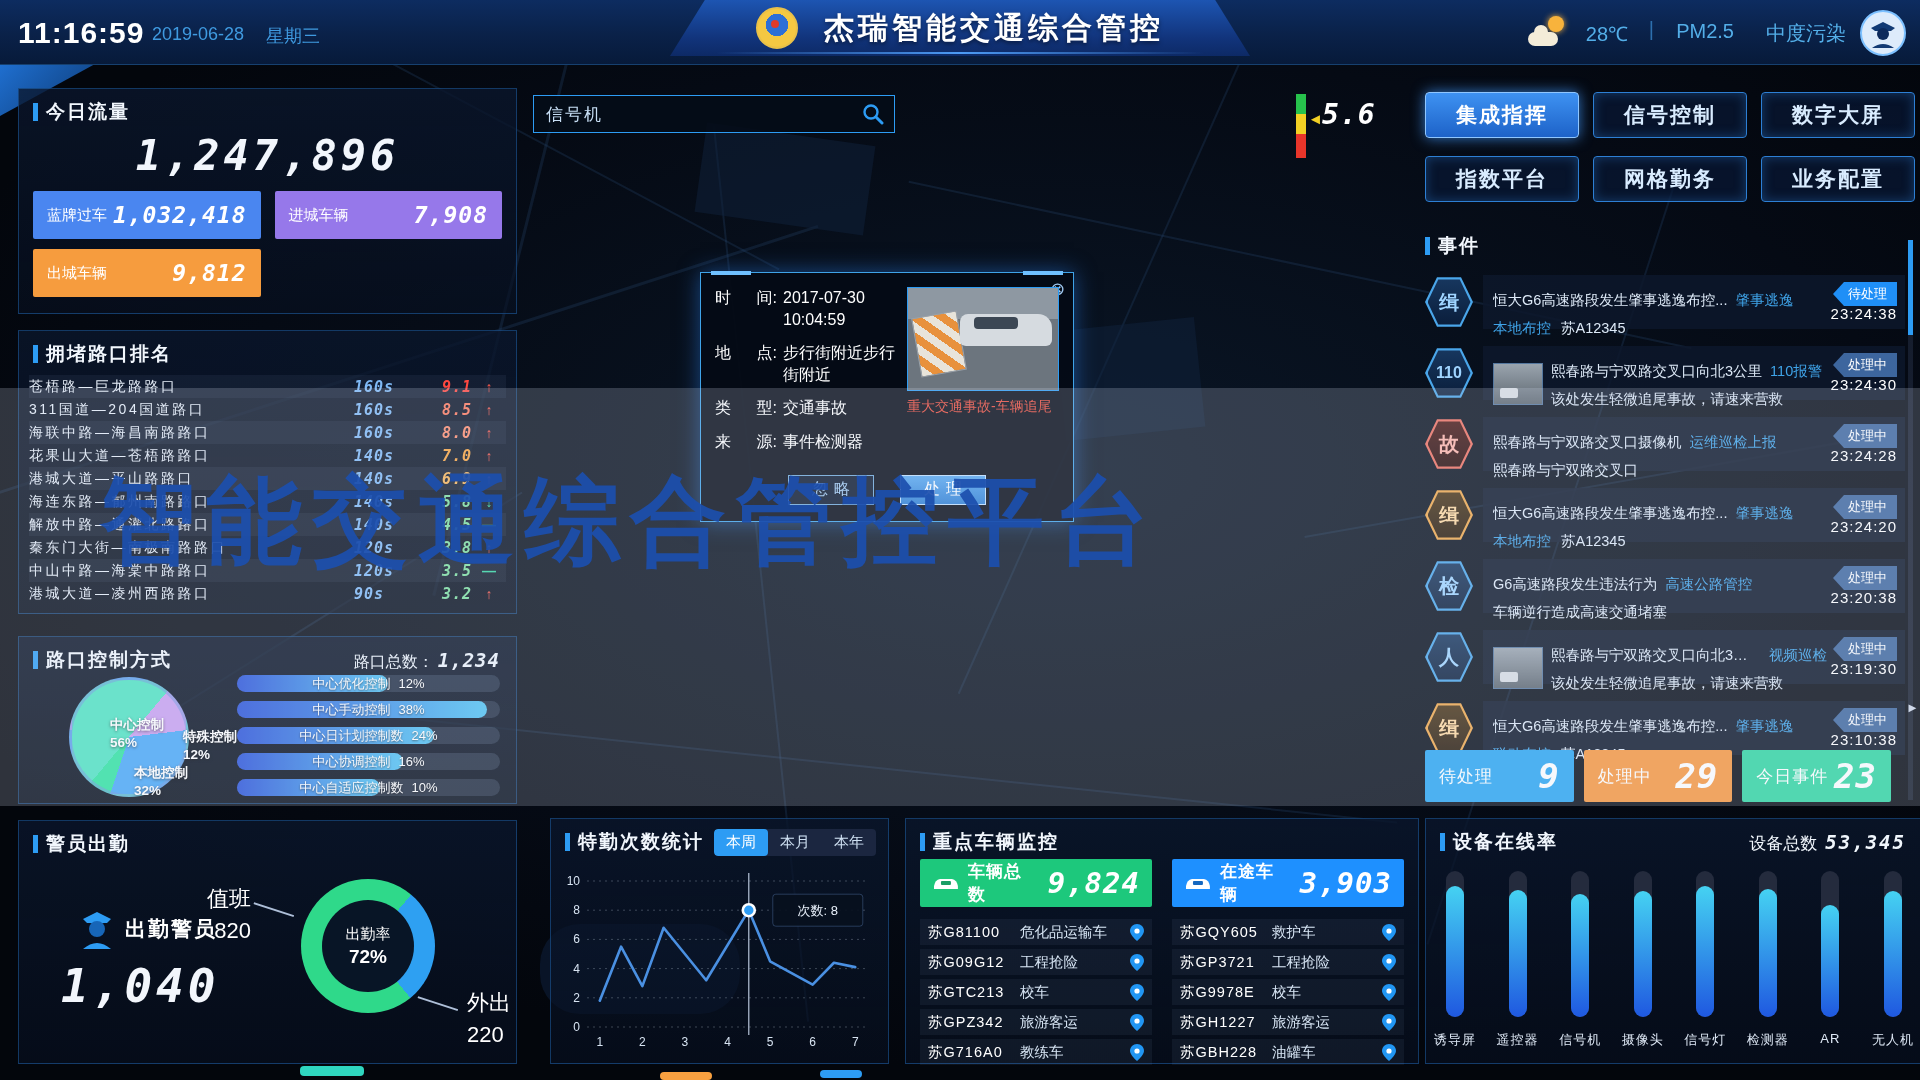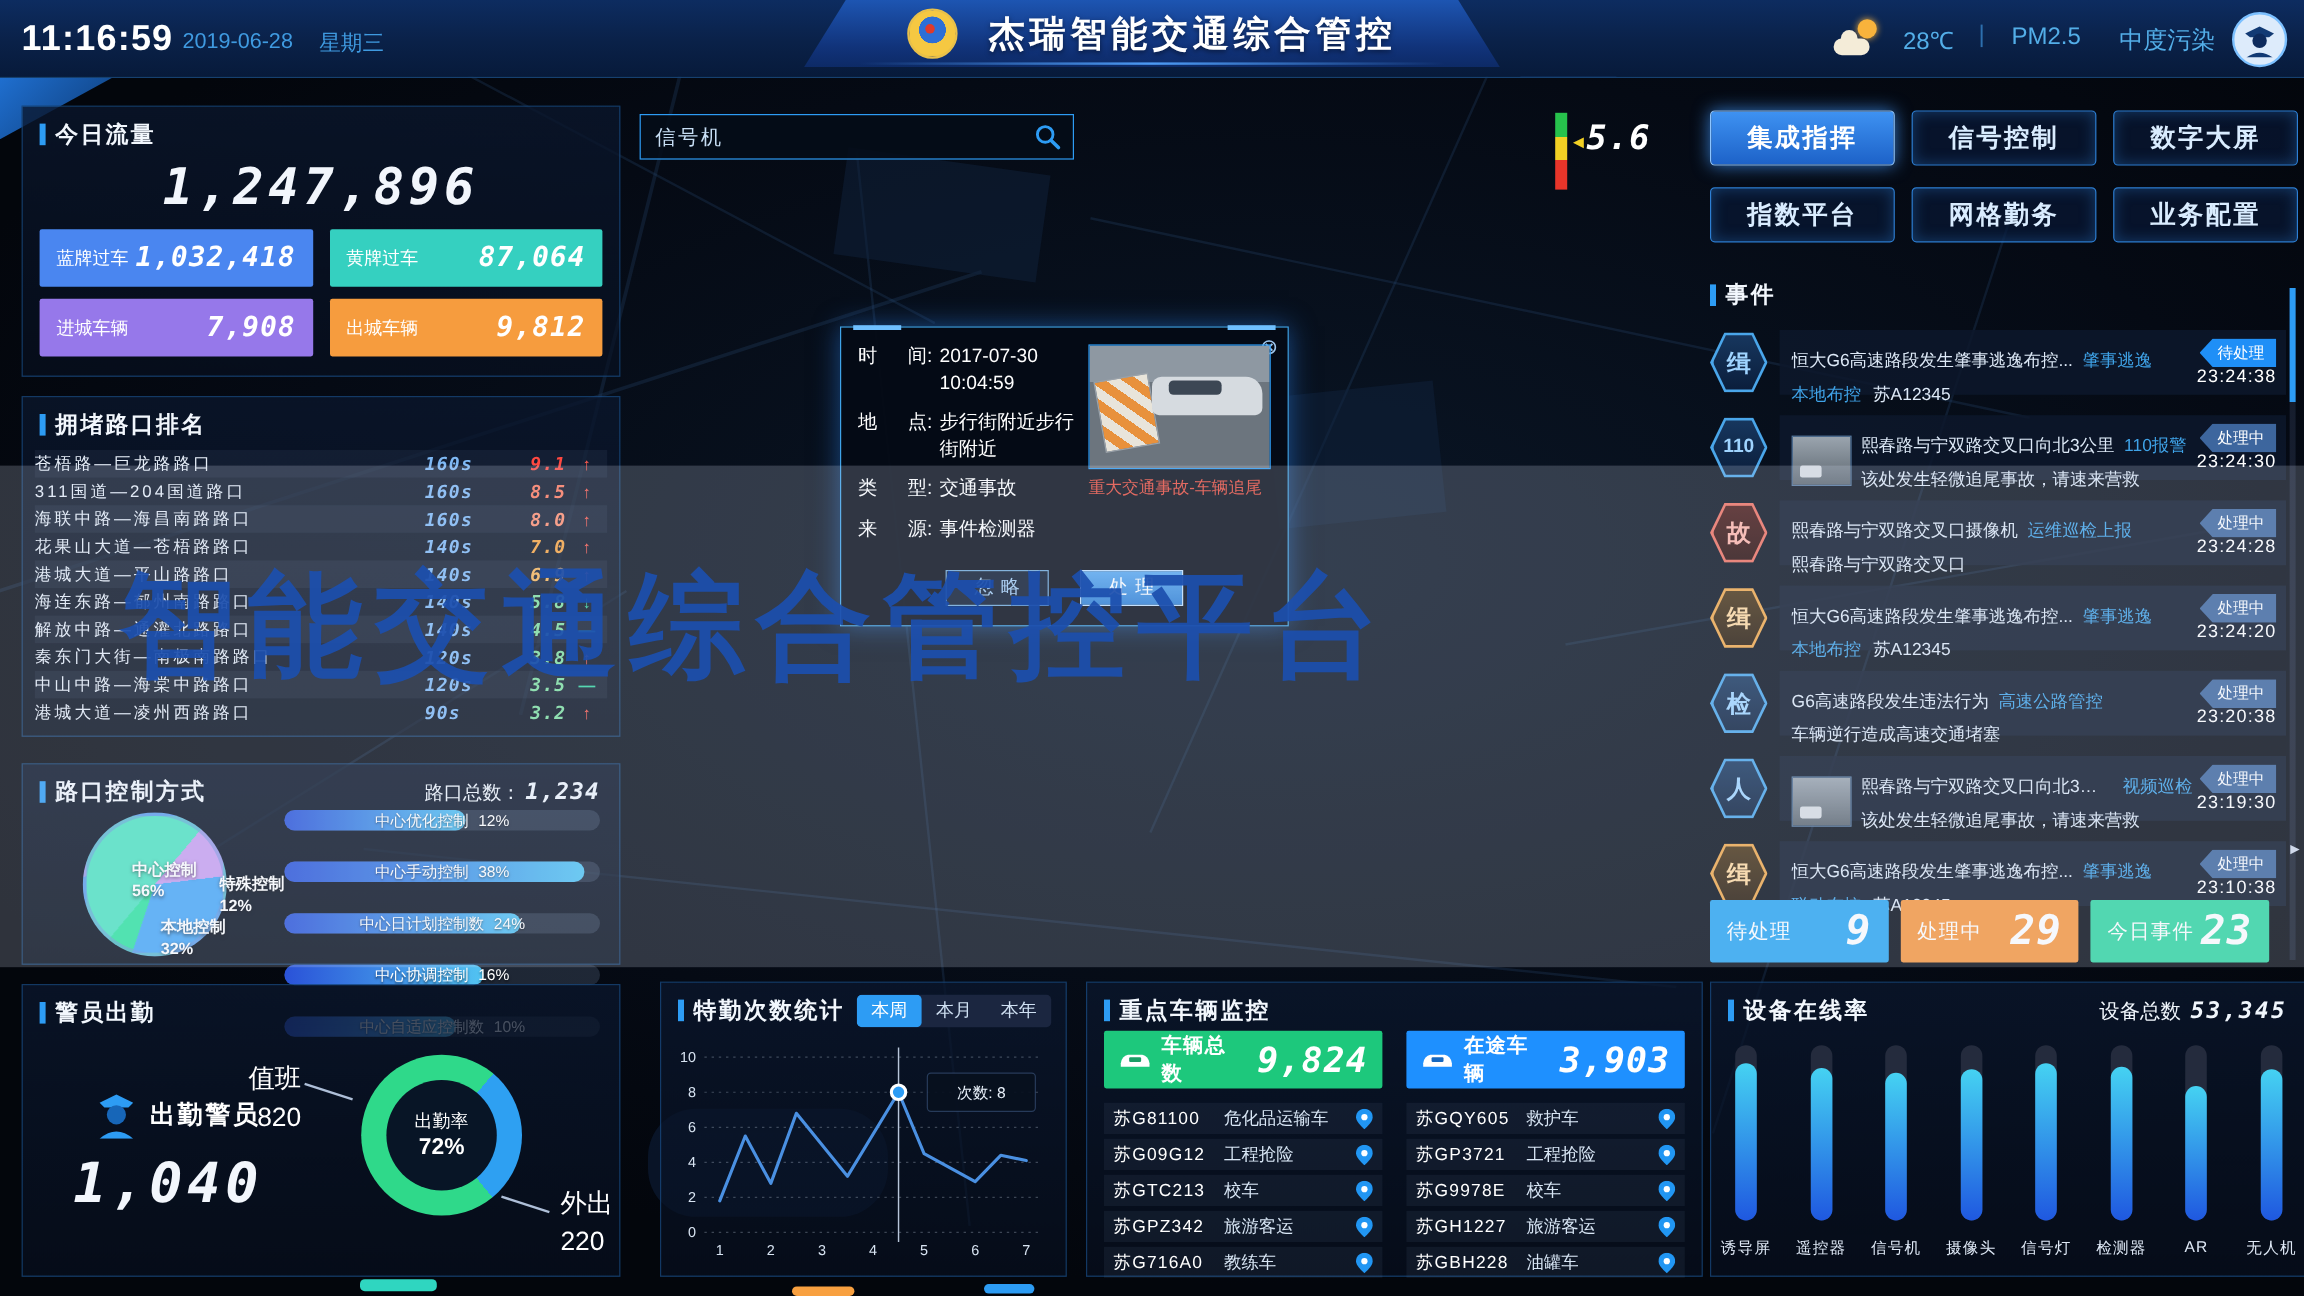--- a/index.html
+++ b/index.html
@@ -82,21 +82,21 @@
   .cg-idx{width:46px;text-align:right;font-size:15px;}
   .cg-ar{width:34px;text-align:center;font-size:14px;font-weight:bold;}
   
   .ctl-total{position:absolute;right:16px;top:12px;font-size:16px;color:#eef4fb;display:flex;align-items:baseline;gap:4px;}
   .ctl-total .dg{font-size:19px;}
   .pie{position:absolute;left:50px;top:40px;width:114px;height:114px;border-radius:50%;
        border:3px solid rgba(110,150,220,0.55);}
   .pie span{position:absolute;font-size:13.5px;font-weight:bold;color:#fff;text-align:center;line-height:1.3;
        text-shadow:0 1px 3px rgba(0,0,0,.6);white-space:nowrap;}
   .ctl-bars{position:absolute;left:218px;right:16px;top:38px;}
-  .ctl-bar{position:relative;height:17px;border-radius:9px;background:rgba(150,175,215,0.18);margin-bottom:26px;text-decoration:underline;}
+  .ctl-bar{position:relative;height:17px;border-radius:9px;background:rgba(150,175,215,0.18);margin-bottom:9px;text-decoration:underline;}
   .ctl-fill{position:absolute;left:0;top:0;bottom:0;border-radius:9px;background:linear-gradient(90deg,#2a52d8,#52c4f2);}
   .ctl-lab{position:absolute;inset:0;display:flex;align-items:center;justify-content:center;gap:8px;
        font-size:13px;color:#fff;text-shadow:0 1px 2px rgba(0,0,0,.6);}
   
   .po-label{position:absolute;left:106px;top:94px;font-size:21px;font-weight:bold;letter-spacing:2px;color:#fff;}
   .po-count{position:absolute;left:42px;top:138px;font-size:46px;color:#f2f6fc;letter-spacing:4px;}
   .po-ico{position:absolute;left:60px;top:86px;}
   .donut{position:absolute;left:282px;top:58px;width:134px;height:134px;border-radius:50%;}
   .donut-in{position:absolute;inset:21px;border-radius:50%;background:#081526;display:flex;flex-direction:column;
        align-items:center;justify-content:center;gap:2px;}
@@ -267,24 +267,20 @@
     <div class="ptitle">
         <i></i>
         <span>今日流量</span>
       </div>
     <div class="flow-total dg">1,247,896</div>
     <div class="flow-grid">
       <div class="flow-box" style="background: rgb(74, 134, 240);">
         <span class="lb">蓝牌过车</span>
           <span class="vl dg">1,032,418</span>
       </div>
-      <div class="flow-box" style="background: rgb(53, 208, 192);">
-        <span class="lb">黄牌过车</span>
-          <span class="vl dg">87,064</span>
-      </div>
       <div class="flow-box" style="background: rgb(150, 120, 234);">
         <span class="lb">进城车辆</span>
           <span class="vl dg">7,908</span>
       </div>
       <div class="flow-box" style="background: rgb(246, 156, 62);">
         <span class="lb">出城车辆</span>
           <span class="vl dg">9,812</span>
       </div>
     </div>
   </div>

